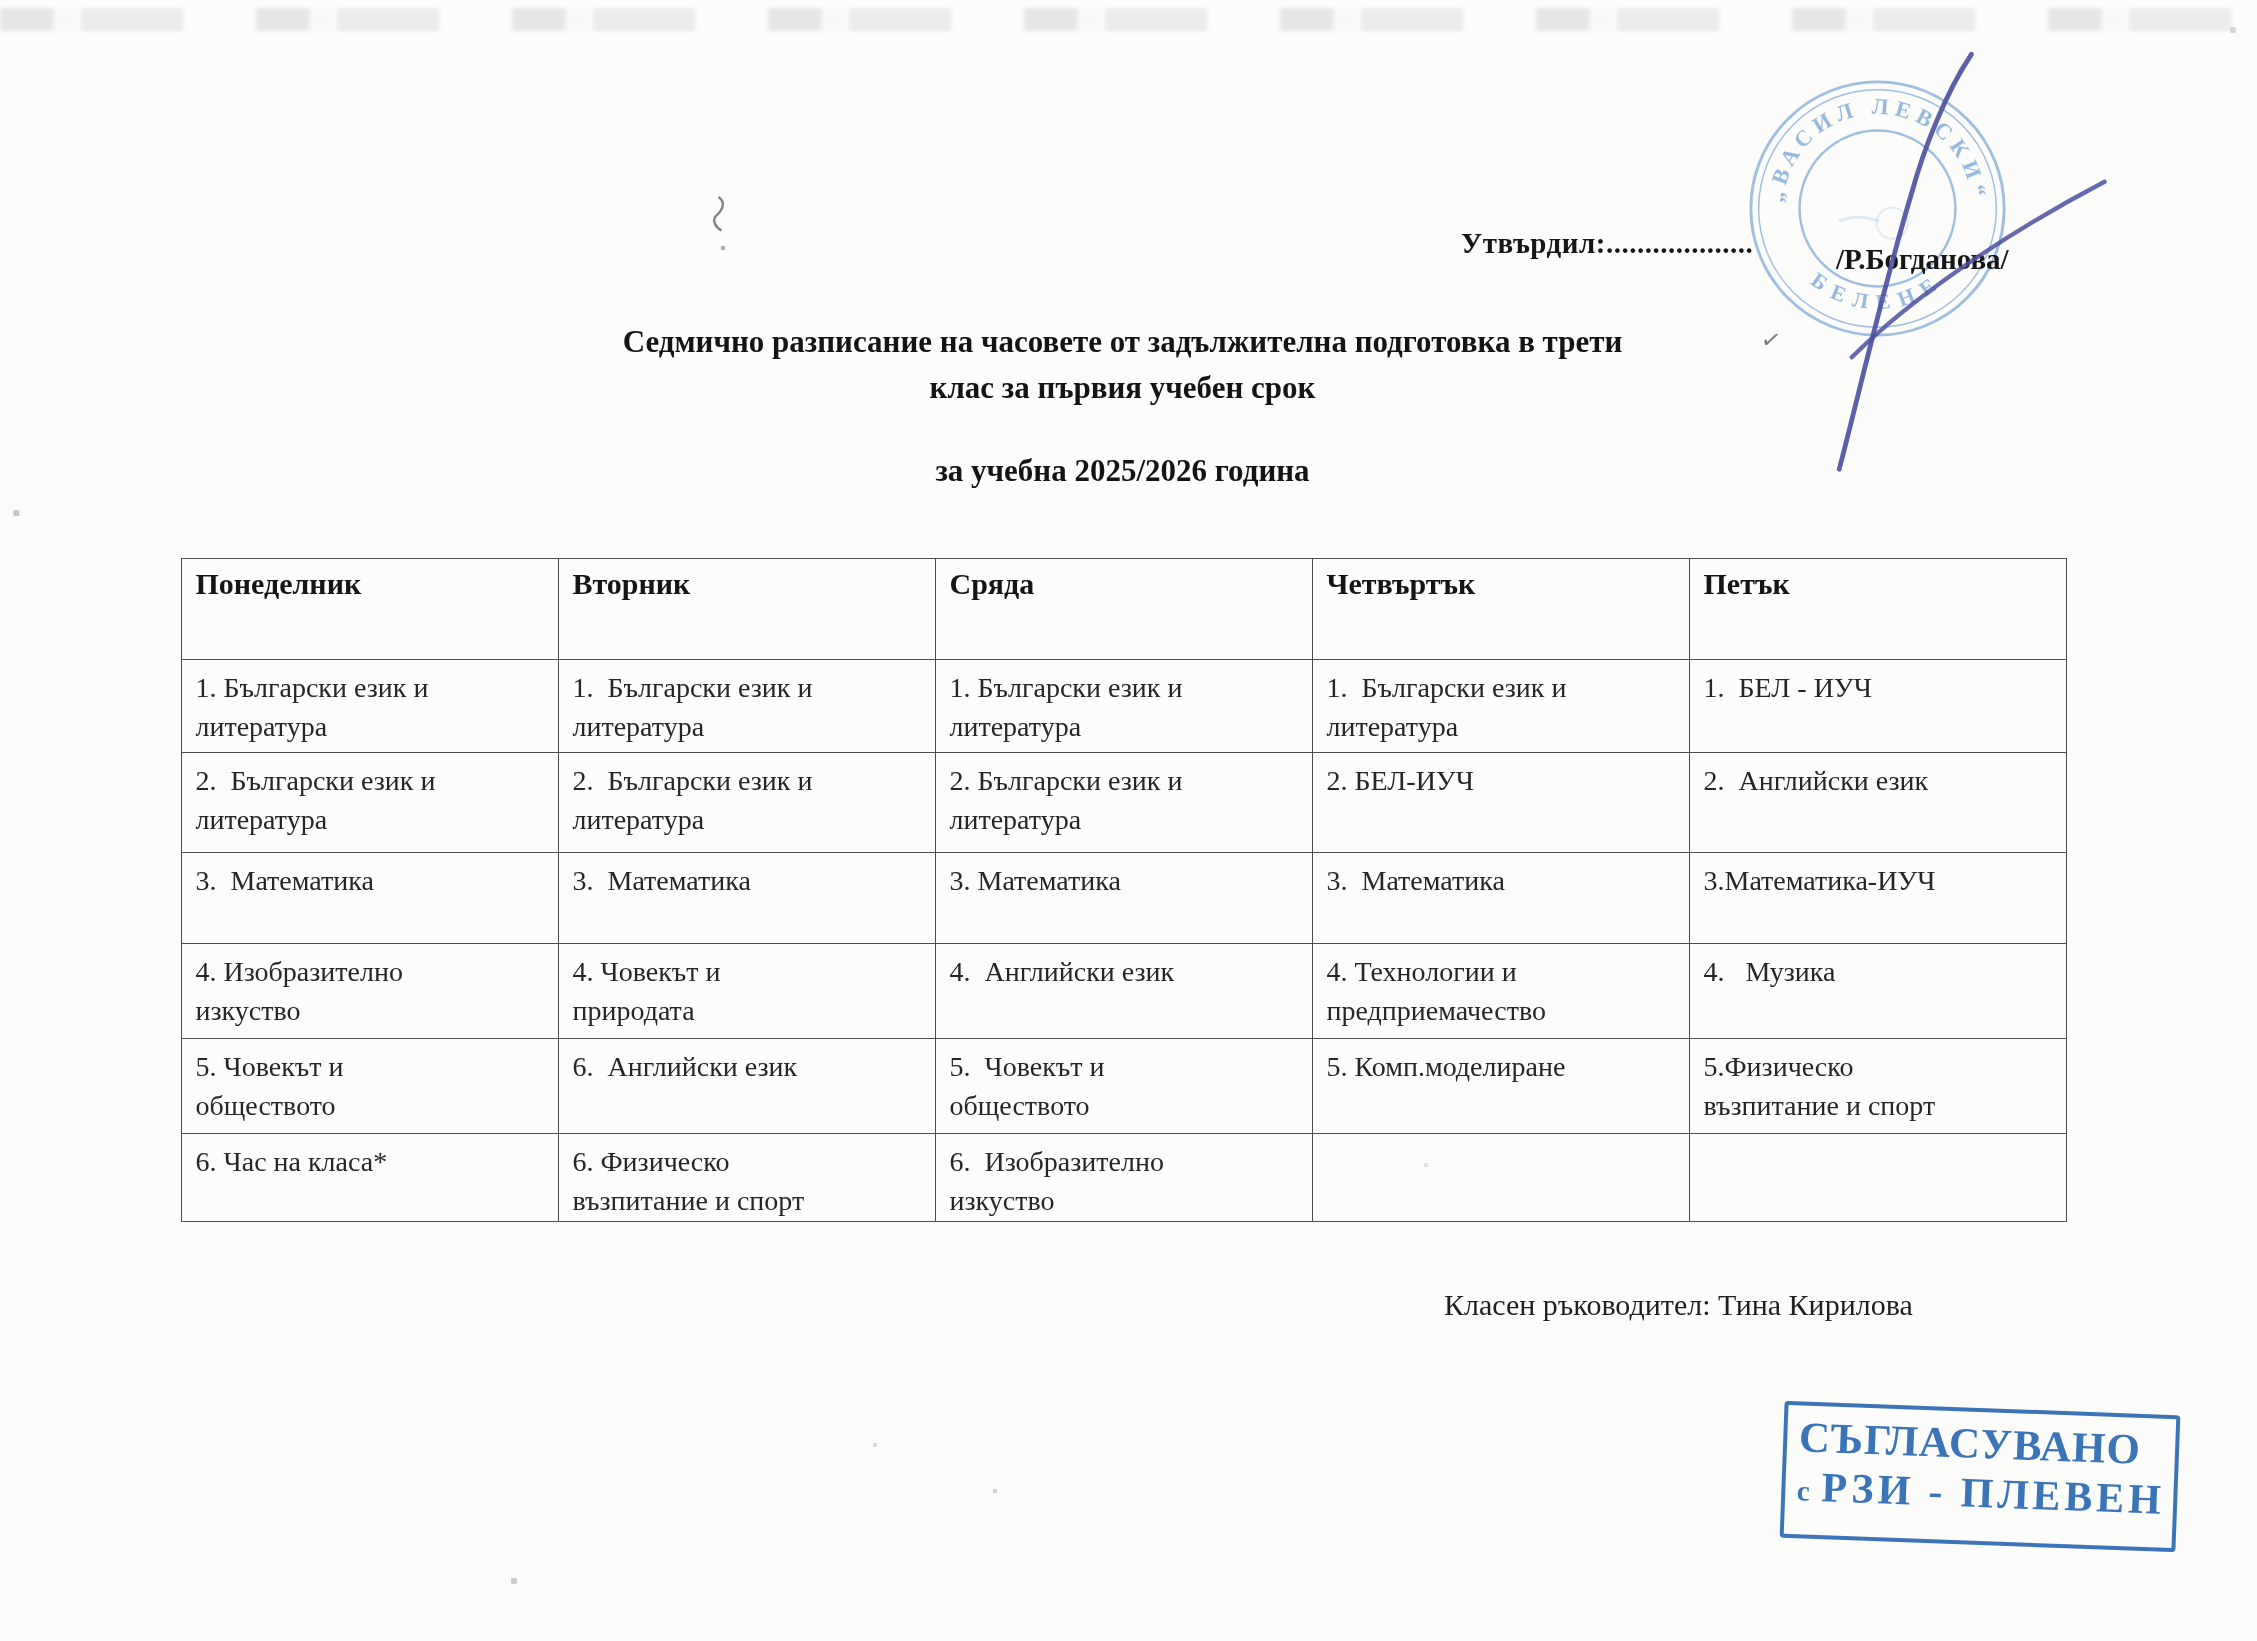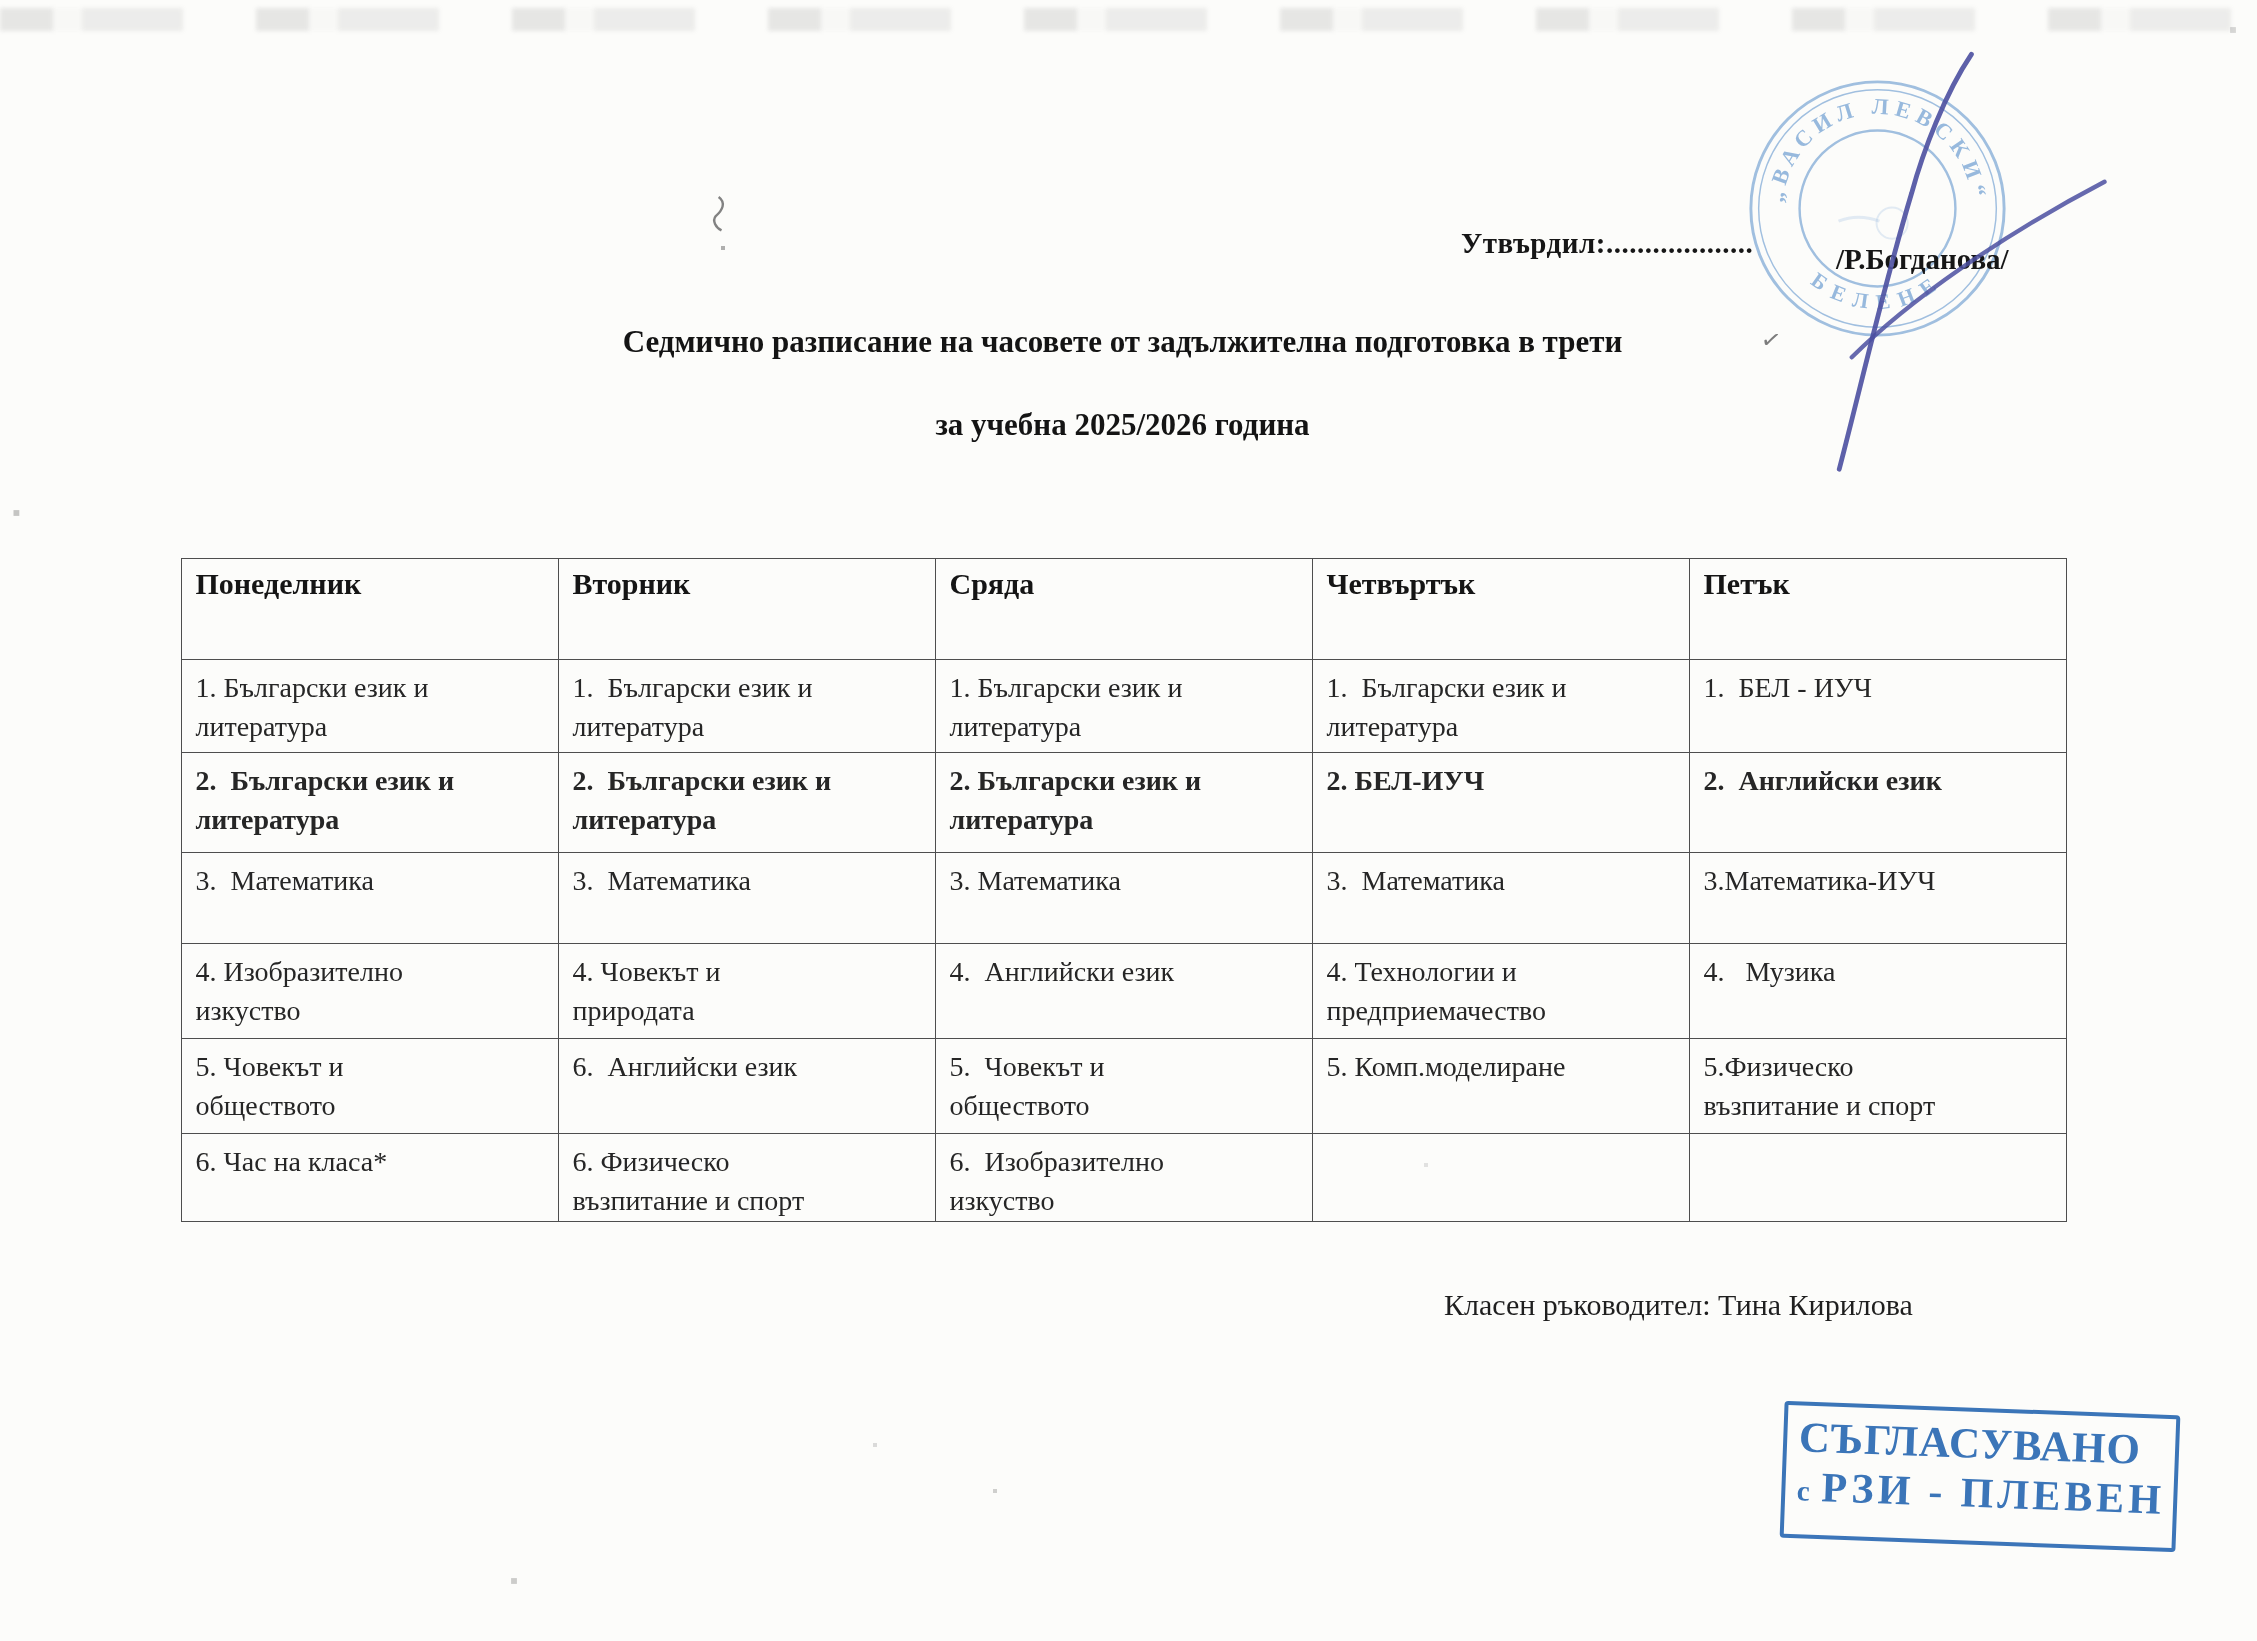--- a/index.html
+++ b/index.html
@@ -71,21 +71,21 @@
     padding: 7.7px 9.7px 0 13.5px;
     white-space: pre-wrap;
     color: #262626;
   }
   table.schedule th {
     text-align: left; font-size: 30px; font-weight: bold; color: #151515;
   }
   table.schedule td { font-size: 28px; line-height: 1.42; }
   table.schedule thead tr      { height: 101px; }
   tbody tr:nth-child(1) { height: 93px; }
-  tbody tr:nth-child(2) { height: 100px; font-weight: bold; }
+  tbody tr:nth-child(2) { height: 100px; }
   tbody tr:nth-child(3) { height: 91px; }
   tbody tr:nth-child(4) { height: 95px; }
   tbody tr:nth-child(5) { height: 95px; }
   tbody tr:nth-child(6) { height: 87px; }
   .teacher-line {
     position: absolute; left: 1444px; top: 1288px;
     font-size: 30px; color: #1f1f1f;
   }
   .rect-stamp {
     position: absolute; left: 1782px; top: 1408px;
@@ -138,20 +138,21 @@
   <div class="approval-label">Утвърдил:...................</div>
   <div class="approval-name">/Р.Богданова/</div>
 
   <svg class="signature" width="338" height="439" viewBox="0 0 350 455">
     <path d="M 55,448 C 78,360 100,262 130,162 C 142,118 165,58 192,18" fill="none" stroke="#4b4fa0" stroke-width="5" stroke-linecap="round" opacity=".9"></path>
     <path d="M 68,332 C 128,272 225,205 330,150" fill="none" stroke="#4b4fa0" stroke-width="4.5" stroke-linecap="round" opacity=".85"></path>
   </svg>
 
   <div class="title-block">
     <div class="title-line">Седмично разписание на часовете от задължителна подготовка в трети</div>
+    <div class="title-line">клас за първия учебен срок</div>
     <div class="title-line3">за учебна 2025/2026 година</div>
   </div>
 
   <span class="check-mark">✓</span>
 
   <svg class="pen-squiggle" width="21" height="44" viewBox="0 0 22 46">
     <path d="M8,2 C16,8 12,16 5,22 C1,27 5,34 11,37" fill="none" stroke="#5a5a5a" stroke-width="2.5" opacity=".75"></path>
   </svg>
 
   <table class="schedule">

